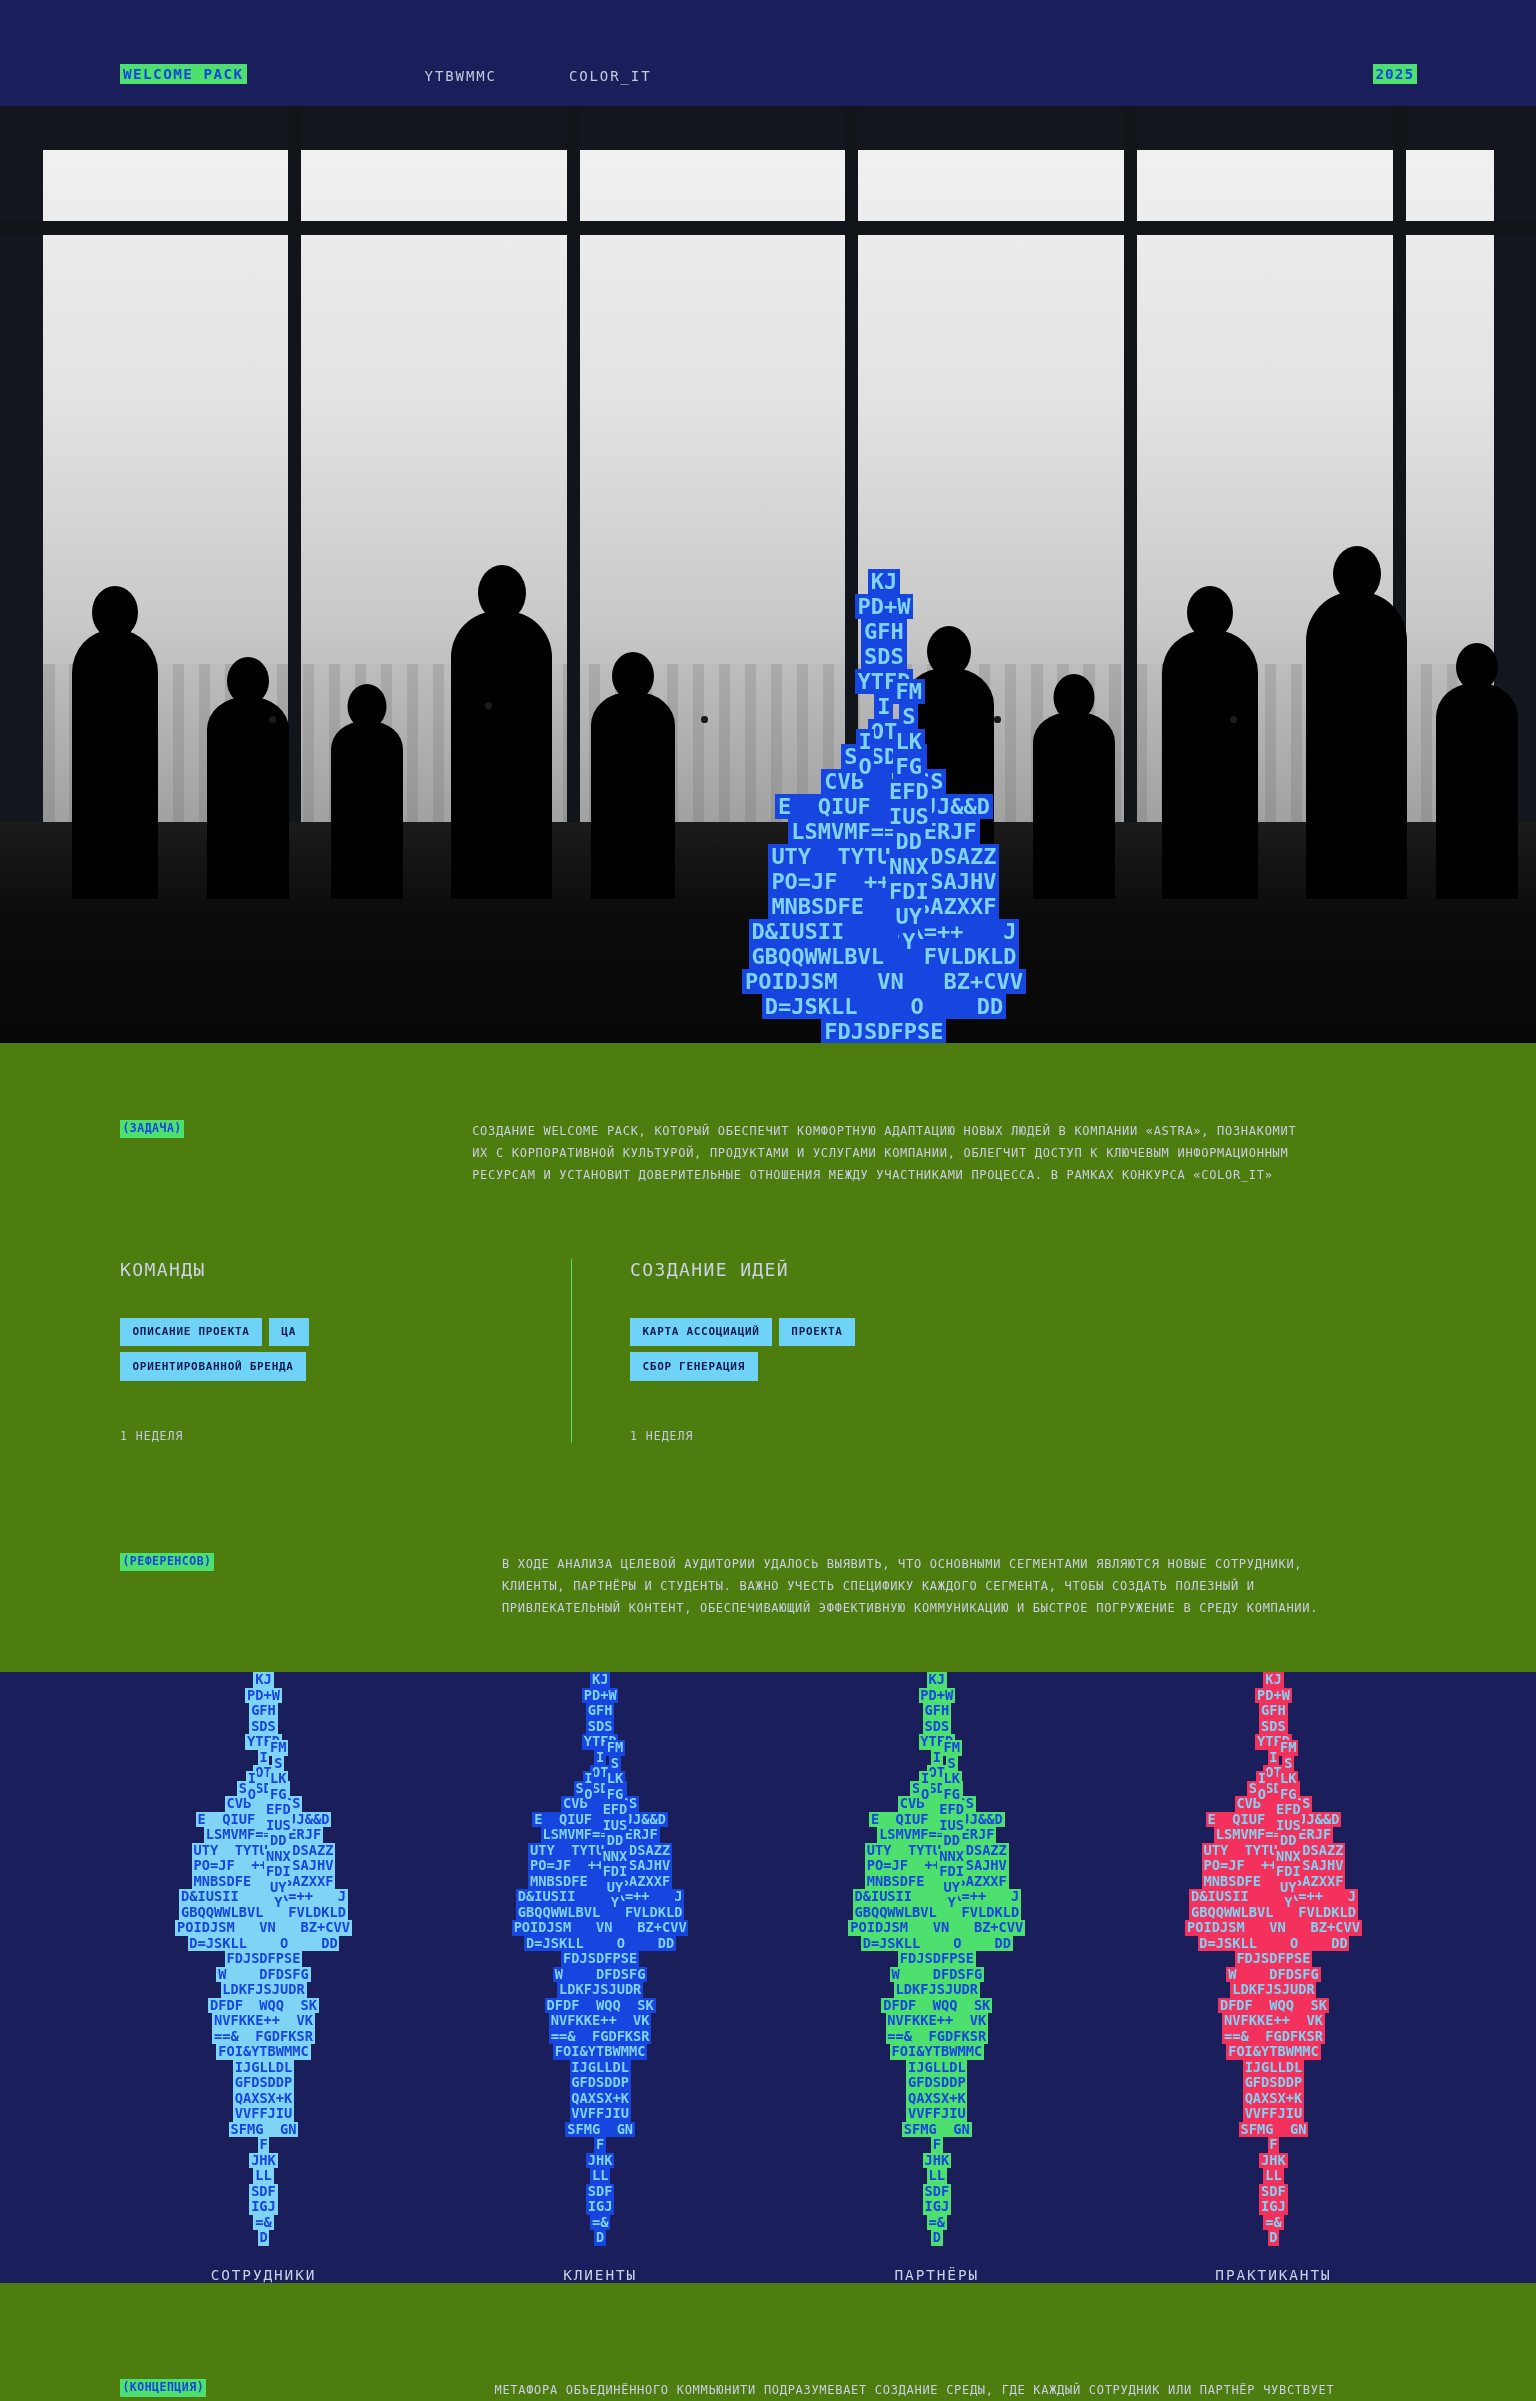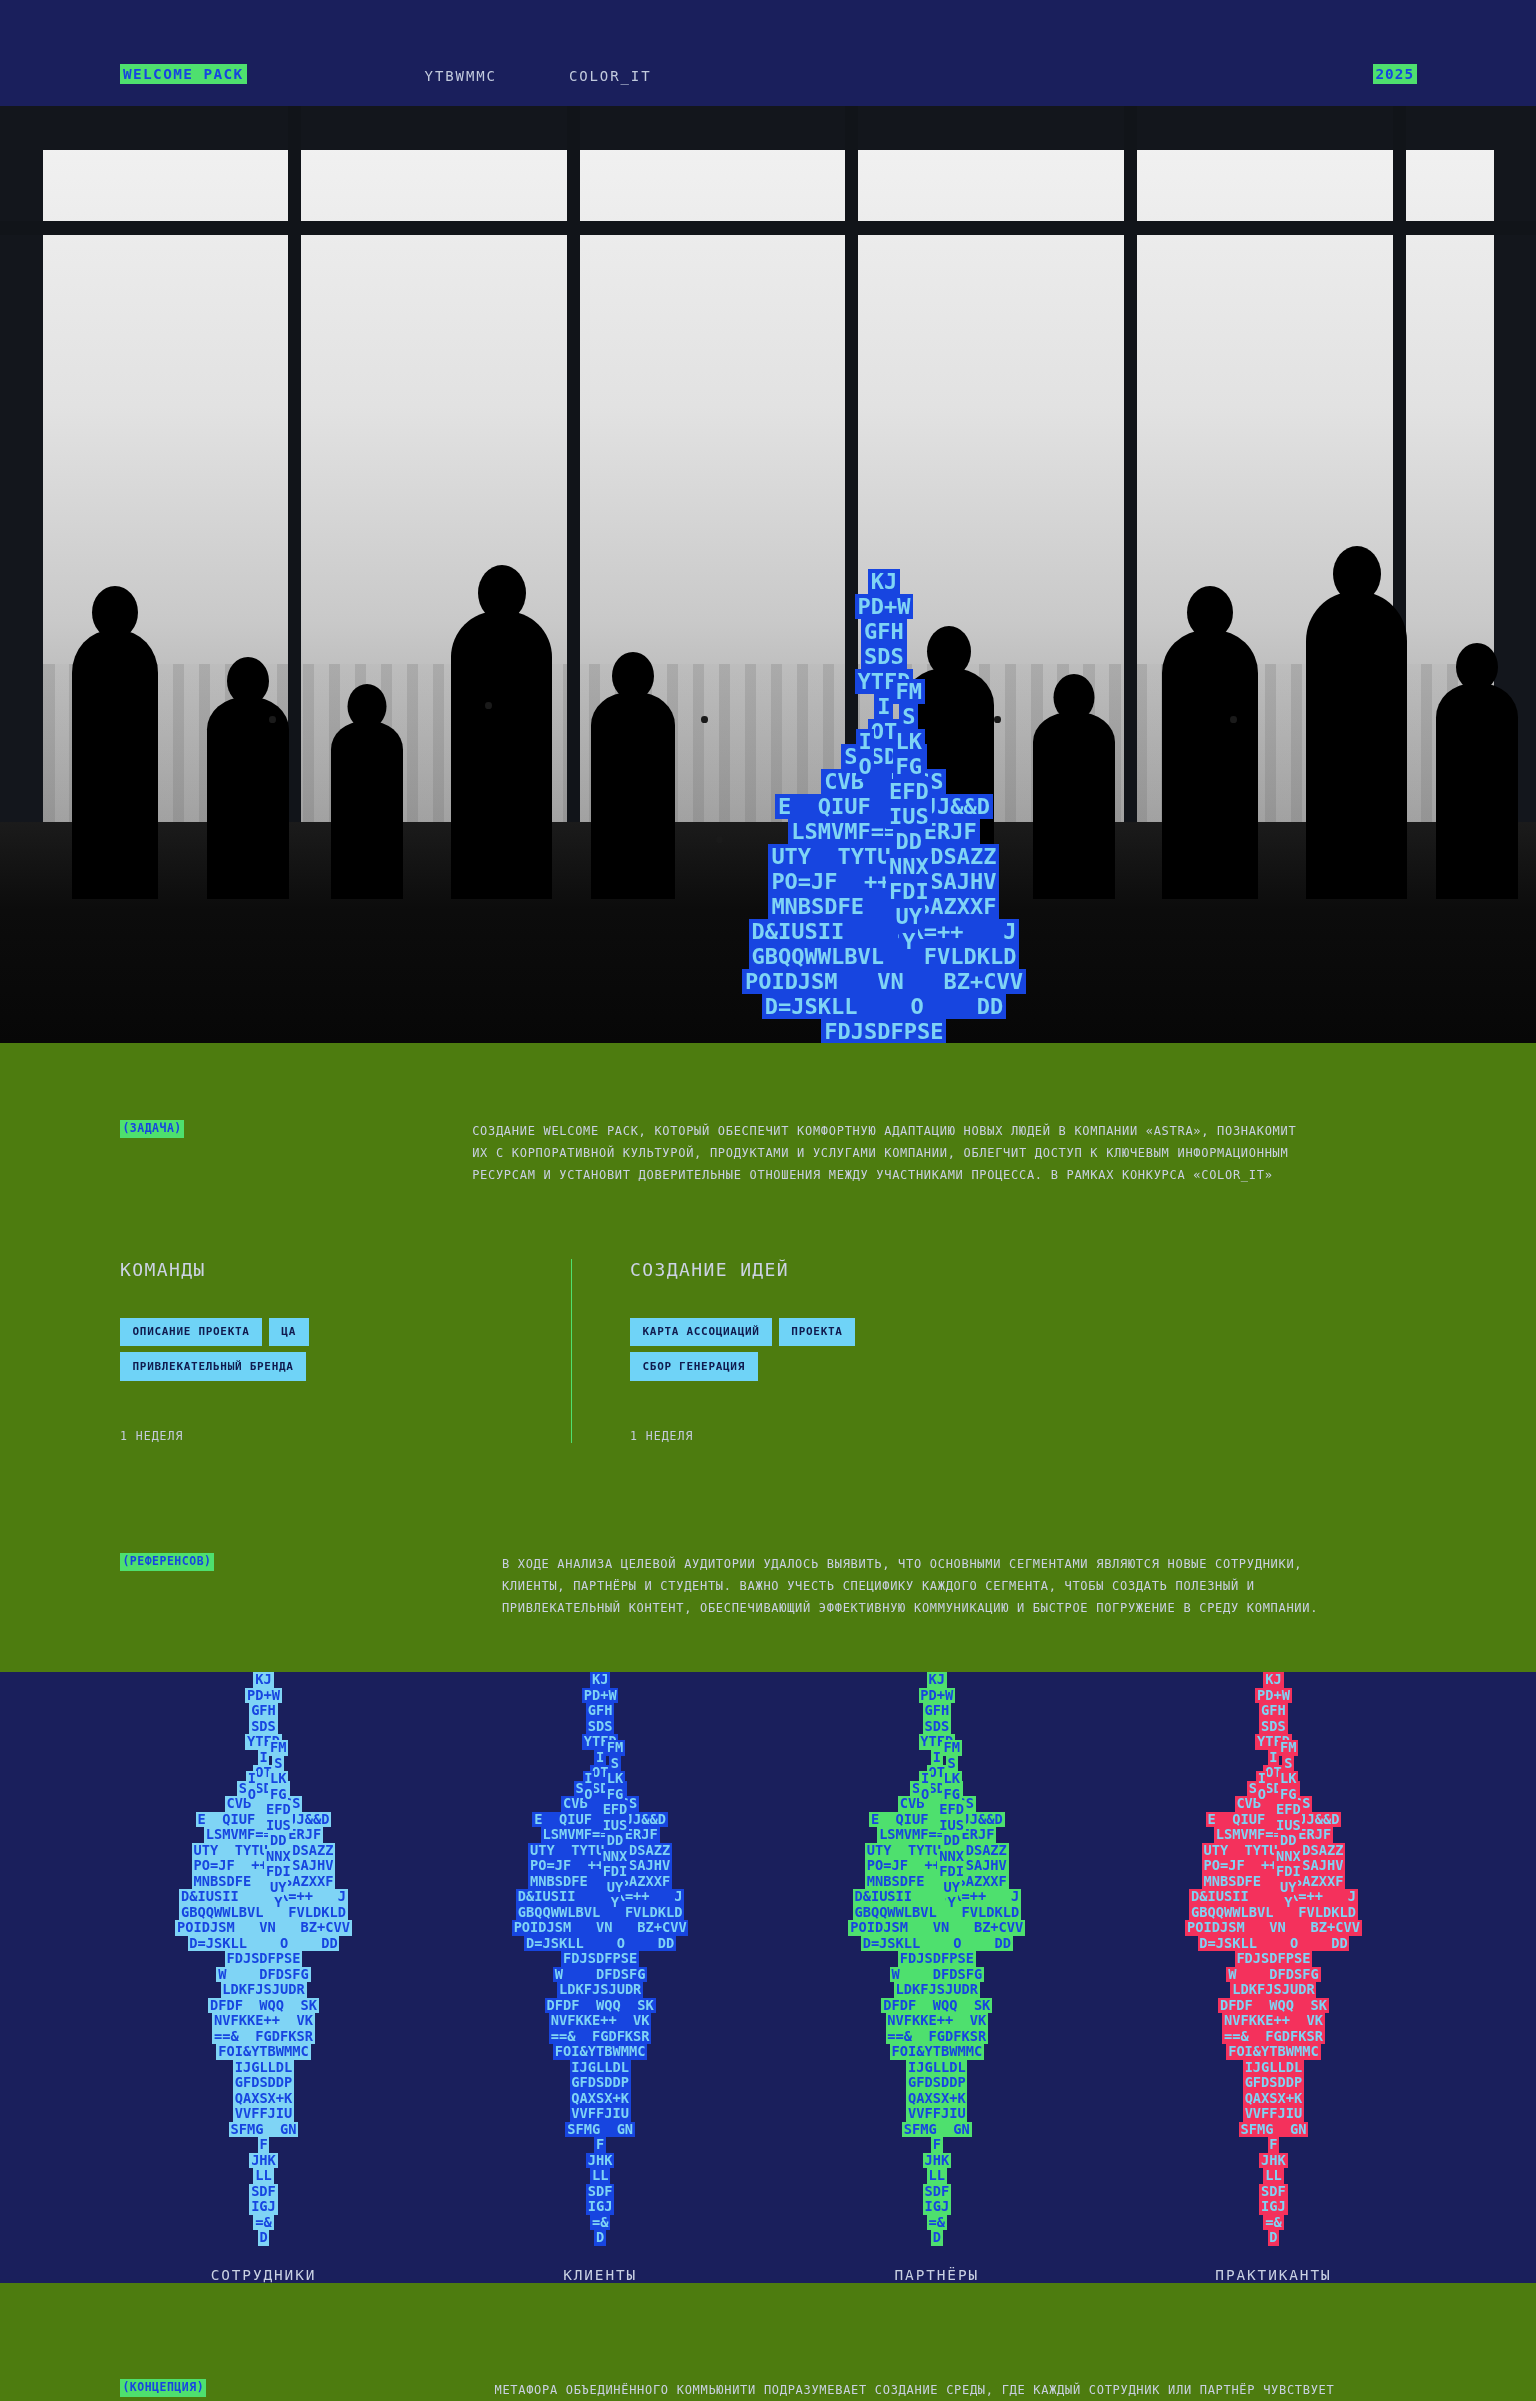--- a/index.html
+++ b/index.html
@@ -236,21 +236,21 @@
       </div>
     </div>
 
     <div class="process">
 
       <div class="proc-col">
         <div class="proc-title">КОМАНДЫ</div>
         <div class="chips">
           <div class="chip">ОПИСАНИЕ ПРОЕКТА</div>
           <div class="chip">ЦА</div>
-          <div class="chip">ПРИВЛЕКАТЕЛЬНЫЙ БРЕНДА</div>
+          <div class="chip">ОРИЕНТИРОВАННОЙ БРЕНДА</div>
         </div>
         <div class="proc-dur">1 НЕДЕЛЯ</div>
       </div>
 
       <div class="proc-col">
         <div class="proc-title">СОЗДАНИЕ ИДЕЙ</div>
         <div class="chips">
           <div class="chip">КАРТА АССОЦИАЦИЙ</div>
           <div class="chip">ПРОЕКТА</div>
           <div class="chip">СБОР ГЕНЕРАЦИЯ</div>

